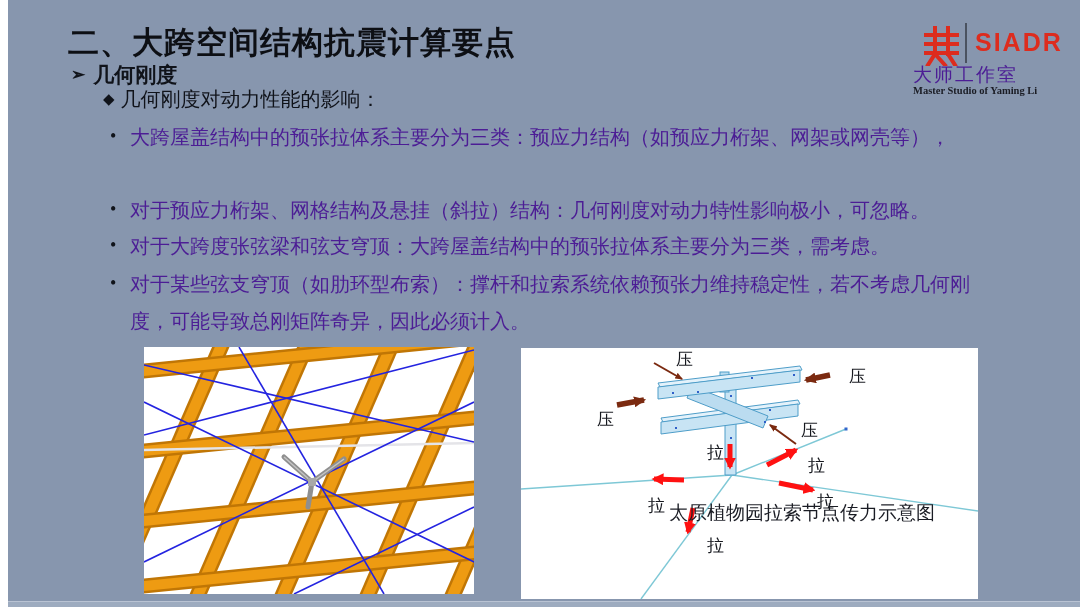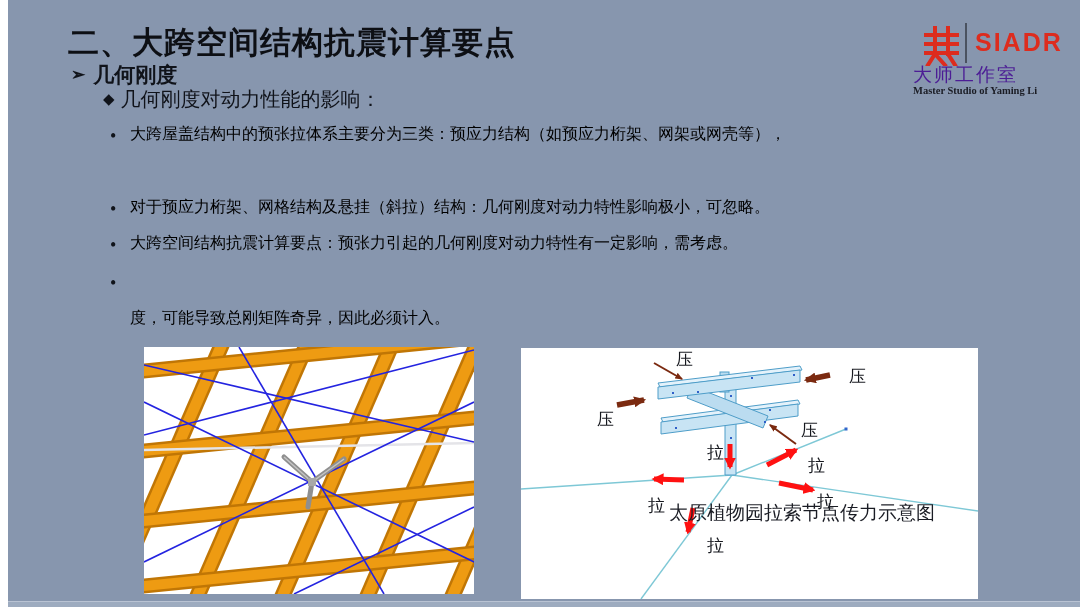--- a/index.html
+++ b/index.html
@@ -13,21 +13,21 @@
   .abs{position:absolute;white-space:nowrap;}
   .title{
     left:60px;top:22px;font-size:31px;font-weight:bold;
     letter-spacing:1px;color:#0D0F14;
   }
   .section-row{left:63px;top:61px;font-size:21px;font-weight:bold;}
   .section-row .mk{font-size:17px;margin-right:8px;position:relative;top:-2px;}
   .subsection-row{left:95px;top:86px;font-size:20px;}
   .subsection-row .mk{font-size:15px;margin-right:6px;position:relative;top:-2px;}
   .bdot{position:absolute;left:102px;font-size:18px;}
-  .bline{position:absolute;font-size:16px;color:#000000;white-space:nowrap;letter-spacing:0px;}
+  .bline{position:absolute;font-size:20px;color:#4c1d95;white-space:nowrap;letter-spacing:0px;}
   
   .logo-wrap{position:absolute;left:905px;top:18px;width:170px;height:82px;text-align:left;}
   .logo-icon{position:absolute;left:10px;top:8px;}
   .logo-divider{position:absolute;left:52px;top:5px;width:2px;height:40px;background:#4A5260;}
   .logo-brand{
     position:absolute;left:62px;top:10px;font-size:25px;font-weight:800;
     font-family:"Liberation Sans","DejaVu Sans",sans-serif;
     color:#DD2C1E;letter-spacing:2px;
   }
   .logo-cn{position:absolute;left:0;top:44px;width:170px;font-size:19px;letter-spacing:2px;color:#4c1d95;}
@@ -54,23 +54,24 @@
     <span class="mk">➢</span><span>几何刚度</span>
   </div>
 
   <span class="bdot" style="top:126px">•</span>
   <div class="bline" style="left:122px;top:124px">大跨屋盖结构中的预张拉体系主要分为三类：预应力结构（如预应力桁架、网架或网壳等），</div>
 
   <span class="bdot" style="top:199px">•</span>
   <div class="bline" style="left:122px;top:197px">对于预应力桁架、网格结构及悬挂（斜拉）结构：几何刚度对动力特性影响极小，可忽略。</div>
 
   <span class="bdot" style="top:235px">•</span>
-  <div class="bline" style="left:122px;top:233px">大跨空间结构抗震计算要点：预张力引起的几何刚度对动力特性有一定影响，需考虑。</div>
+  <div class="bline" style="left:122px;top:233px">对于大跨度张弦梁和弦支穹顶：大跨屋盖结构中的预张拉体系主要分为三类，需考虑。</div>
 
   <span class="bdot" style="top:273px">•</span>
+  <div class="bline" style="left:122px;top:271px">对于某些弦支穹顶（如肋环型布索）：撑杆和拉索系统依赖预张力维持稳定性，若不考虑几何刚</div>
   <div class="bline" style="left:122px;top:308px">度，可能导致总刚矩阵奇异，因此必须计入。</div>
 
   <div class="logo-wrap">
     <svg class="logo-icon" width="36" height="40" viewBox="0 0 36 40">
       <g stroke="#DD2C1E" stroke-width="4" stroke-linecap="square" fill="none">
         <line x1="12" y1="2" x2="12" y2="28"></line>
         <line x1="25" y1="2" x2="25" y2="28"></line>
         <line x1="3" y1="9" x2="34" y2="9"></line>
         <line x1="3" y1="18" x2="34" y2="18"></line>
         <line x1="3" y1="27" x2="34" y2="27"></line>

